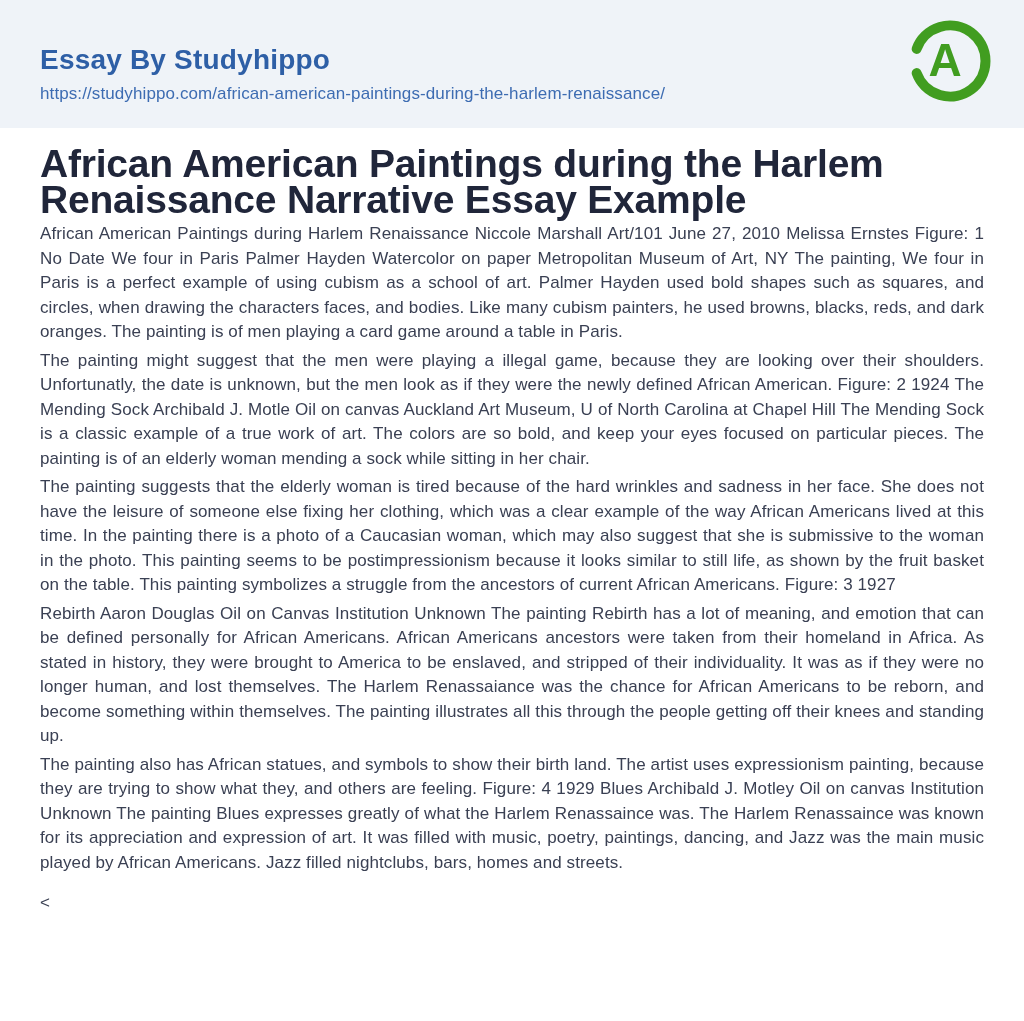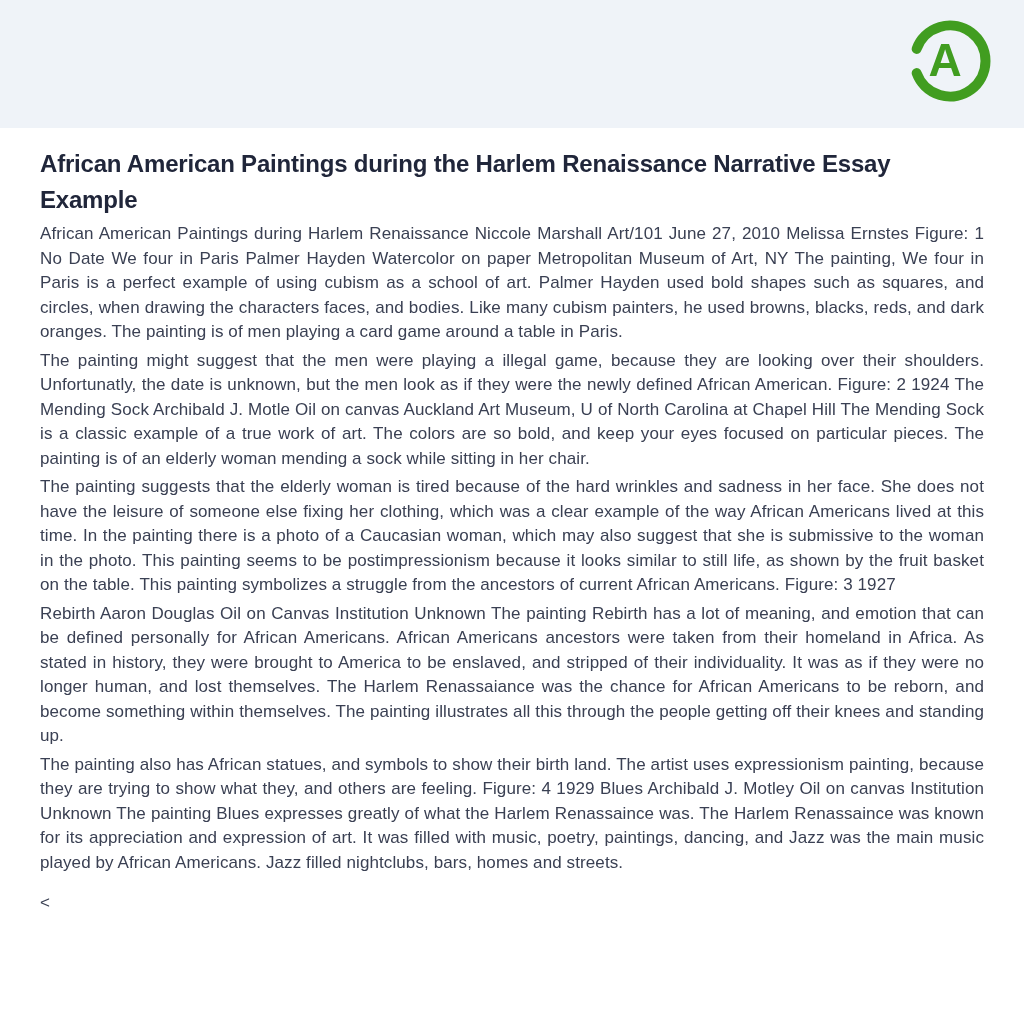--- a/index.html
+++ b/index.html
@@ -37,21 +37,21 @@
   .logo {
     position: absolute;
     left: 905px;
     top: 16px;
     width: 90px;
     height: 90px;
   }
   .content { padding: 0 40px; }
   .article-title {
     margin-top: 18px;
-    font-size: 24px;
+    font-size: 39px;
     line-height: 36px;
     font-weight: bold;
     color: #20263a;
     letter-spacing: -0.2px;
   }
   .para {
     margin-top: 4px;
     font-size: 17px;
     line-height: 24.5px;
     color: #3a4053;
@@ -61,20 +61,22 @@
   .footer-char {
     margin-top: 18px;
     font-size: 17px;
     color: #3a4053;
   }
 </style>
 </head>
 <body>
 
 <header class="header">
+  <div class="site-title">Essay By Studyhippo</div>
+  <a class="page-url" href="#">https://studyhippo.com/african-american-paintings-during-the-harlem-renaissance/</a>
   <div class="logo">
     <svg width="90" height="90" viewBox="0 0 90 90">
       <path d="M 11.64 32.86 A 35.5 35.5 0 1 1 11.64 57.14" fill="none" stroke-width="10" stroke-linecap="round" stroke="#419d20"></path>
       <text x="40" y="60" text-anchor="middle" font-size="46" font-weight="bold" font-family="Liberation Sans, sans-serif" fill="#419d20">A</text>
     </svg>
   </div>
 </header>
 
 <main class="content">
   <h1 class="article-title">African American Paintings during the Harlem Renaissance Narrative Essay Example</h1>

